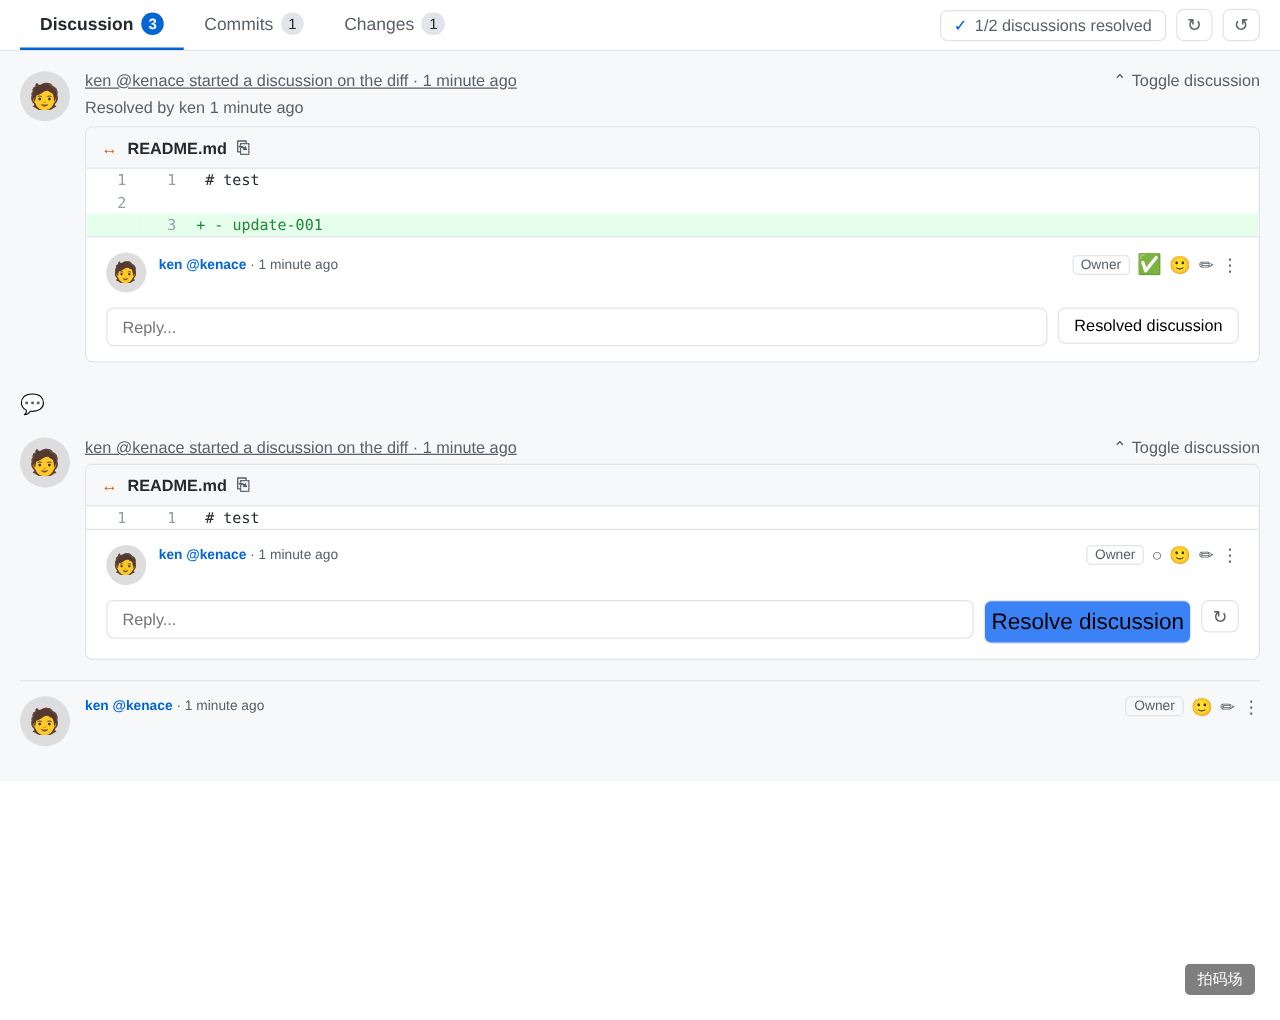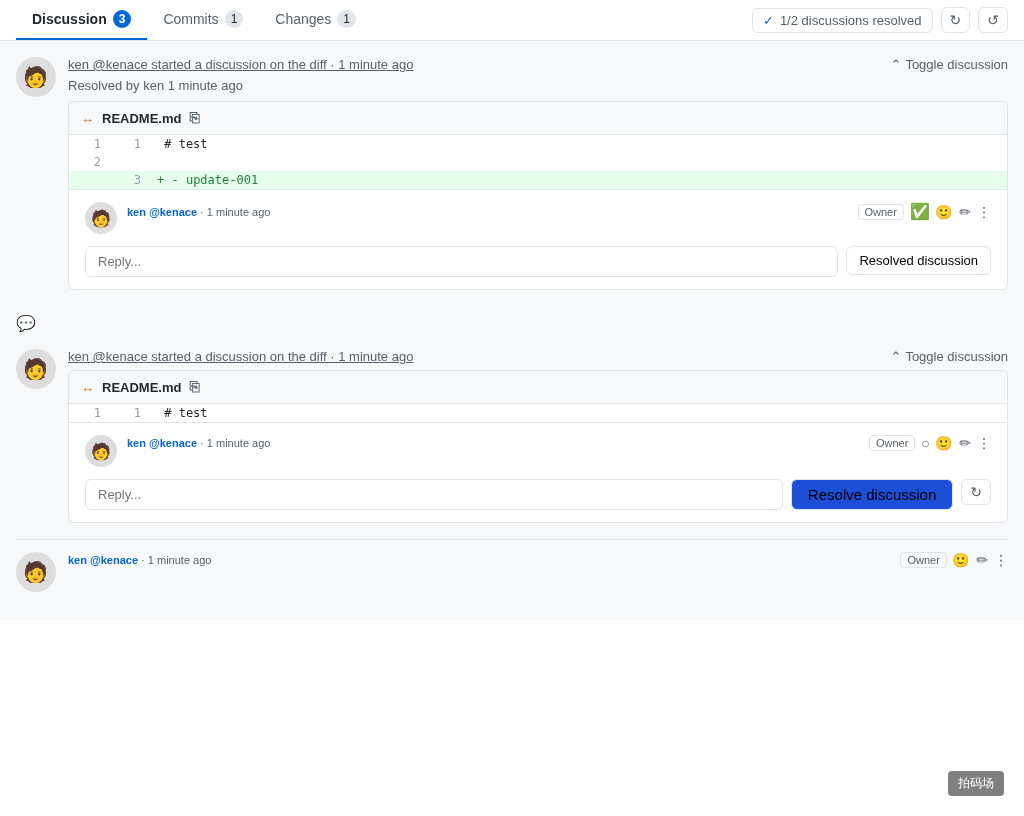--- a/index.html
+++ b/index.html
@@ -54,21 +54,21 @@
     .comment-actions { display: flex; align-items: center; gap: 6px; }
     .owner-badge { border: 1px solid #e1e4e8; border-radius: 4px; padding: 1px 6px; font-size: 11px; color: #586069; }
     .action-icon { cursor: pointer; color: #586069; font-size: 14px; }
     .resolved-icon { color: #28a745; font-size: 16px; }
     .comment-text { font-size: 14px; color: #24292e; }
 
     
     .reply-area { display: flex; gap: 8px; margin-top: 8px; align-items: flex-start; }
     .reply-input { flex: 1; border: 1px solid #e1e4e8; border-radius: 6px; padding: 7px 12px; font-size: 13px; color: #959da5; background: #fff; }
     .unresolve-btn { border: 1px solid #e1e4e8; border-radius: 6px; padding: 6px 12px; font-size: 13px; background: #fff; cursor: pointer; white-space: nowrap; }
-    .resolve-btn { border: 1px solid #e1e4e8; border-radius: 6px; padding: 6px 16px; font-size: 15px; background: #1d4ed8; cursor: pointer; white-space: nowrap; }
+    .resolve-btn { border: 1px solid #e1e4e8; border-radius: 6px; padding: 6px 5px; font-size: 18px; background: #3b82f6; cursor: pointer; white-space: nowrap; }
 
     
     .event-item { display: flex; align-items: center; gap: 10px; padding: 8px 0 16px; color: #586069; font-size: 13px; }
     .event-icon { color: #959da5; font-size: 16px; }
 
     
     .bottom-comment { display: flex; gap: 12px; padding: 12px 0; border-top: 1px solid #e1e4e8; margin-top: 8px; align-items: flex-start; }
 
     
     .avatar-face { width: 40px; height: 40px; border-radius: 50%; background: #ddd; display: flex; align-items: center; justify-content: center; font-size: 20px; }

